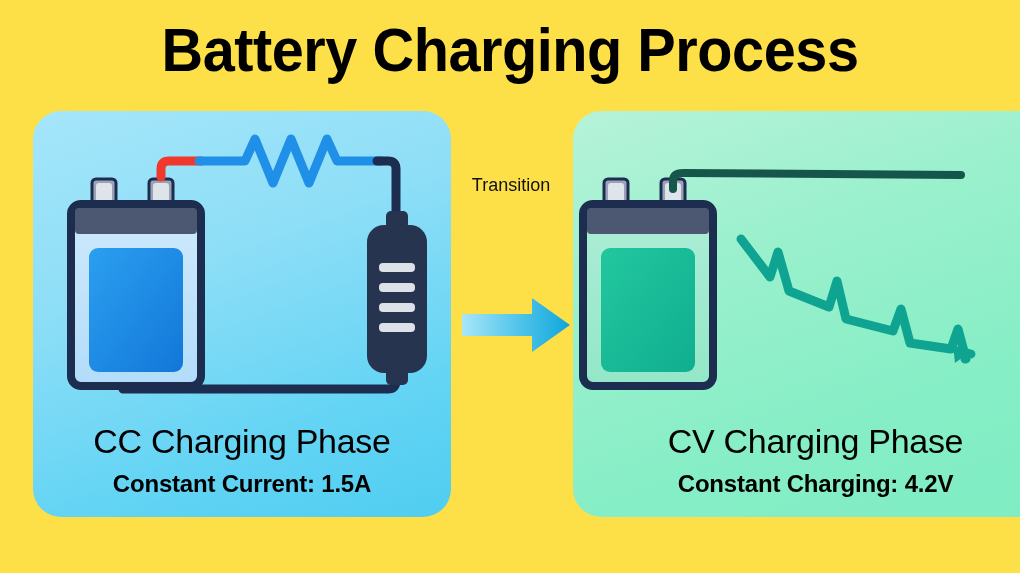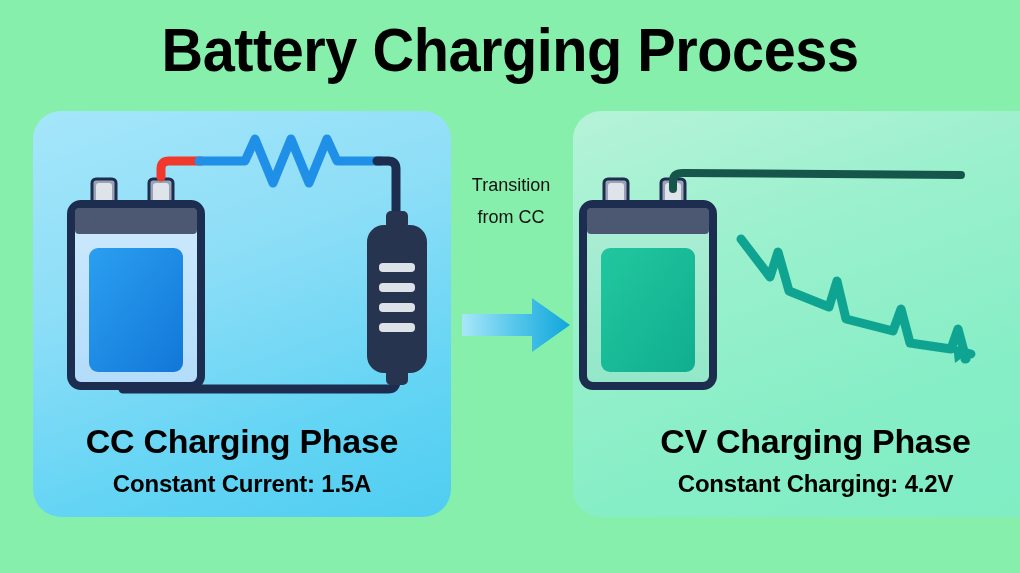--- a/index.html
+++ b/index.html
@@ -13,21 +13,21 @@
     position: relative;
     overflow: hidden;
     font-family: "Liberation Sans", sans-serif;
     background: #fefefe;
   }
   #stage {
     position: absolute;
     left: 0; top: 0;
     width: 1020px;
     height: 573px;
-    background: #86efac;
+    background: #fde047;
   }
 
   
   #title {
     position: absolute;
     left: 0;
     top: 14px;
     width: 1020px;
     text-align: center;
     font-family: "Liberation Sans Narrow", "Liberation Sans", sans-serif;
@@ -64,21 +64,21 @@
   .panel-caption {
     position: absolute;
     left: 0;
     width: 100%;
     text-align: center;
     color: #000000;
   }
   .caption-title {
     top: 310px;
     font-size: 34px;
-    font-weight: bold;
+    font-weight: normal;
     line-height: 40px;
     letter-spacing: -0.3px;
   }
   .caption-sub {
     top: 356px;
     font-size: 24px;
     font-weight: bold;
     line-height: 34px;
     letter-spacing: -0.2px;
   }
@@ -170,21 +170,20 @@
         <rect x="346" y="212" width="36" height="9" rx="4" fill="#dde2e8"></rect>
       </g>
     </svg>
 
     <div class="panel-caption caption-title">CC Charging Phase</div>
     <div class="panel-caption caption-sub">Constant Current: 1.5A</div>
   </div>
 
   <div id="transition-text">
     <div>Transition</div>
-    <div>from CC</div>
   </div>
 
   <svg id="transition-arrow" viewBox="0 0 112 58">
     <defs>
       <linearGradient id="arrGrad" x1="0" y1="0" x2="1" y2="0">
         <stop offset="0" stop-color="#a8e7f8"></stop>
         <stop offset="0.45" stop-color="#5cc9ec"></stop>
         <stop offset="1" stop-color="#0fa6dc"></stop>
       </linearGradient>
     </defs>

